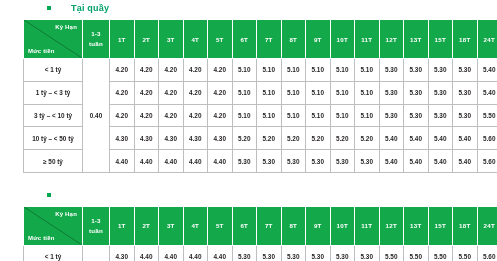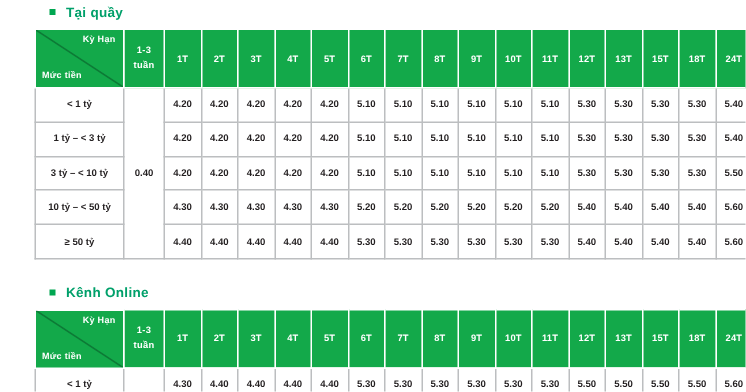--- a/index.html
+++ b/index.html
@@ -21,22 +21,22 @@
     box-sizing: border-box;
   }
 
   
   .section {
     position: relative;
   }
   .section-head {
     display: flex;
     align-items: center;
-    gap: 7px;
-    padding-left: 33px;
+    gap: 20px;
+    padding-left: 47px;
     height: 16px;
   }
   .bullet {
     width: 4px;
     height: 4px;
     background: #00a651;
     flex: 0 0 auto;
   }
   .section-title {
     font-size: 9px;
@@ -285,21 +285,20 @@
                 <td class="ratecell">5.40</td>
                 <td class="ratecell">5.60</td>
               </tr>
             </tbody>
           </table>
         </div>
       </div>
       <div class="section sec2">
         <div class="section-head">
           <span class="bullet" style="background: rgb(0, 166, 81);"></span>
-          <span class="section-title">Kênh Online</span>
         </div>
         <div class="tbl-wrap">
           <table class="rate">
             <thead>
               <tr>
                 <th class="corner">
                   <span class="diag">
                     <svg viewBox="0 0 58 38" preserveAspectRatio="none">
                       <line x1="0" y1="0" x2="58" y2="38" stroke="#0d7a36" stroke-width="1"></line>
                     </svg>

